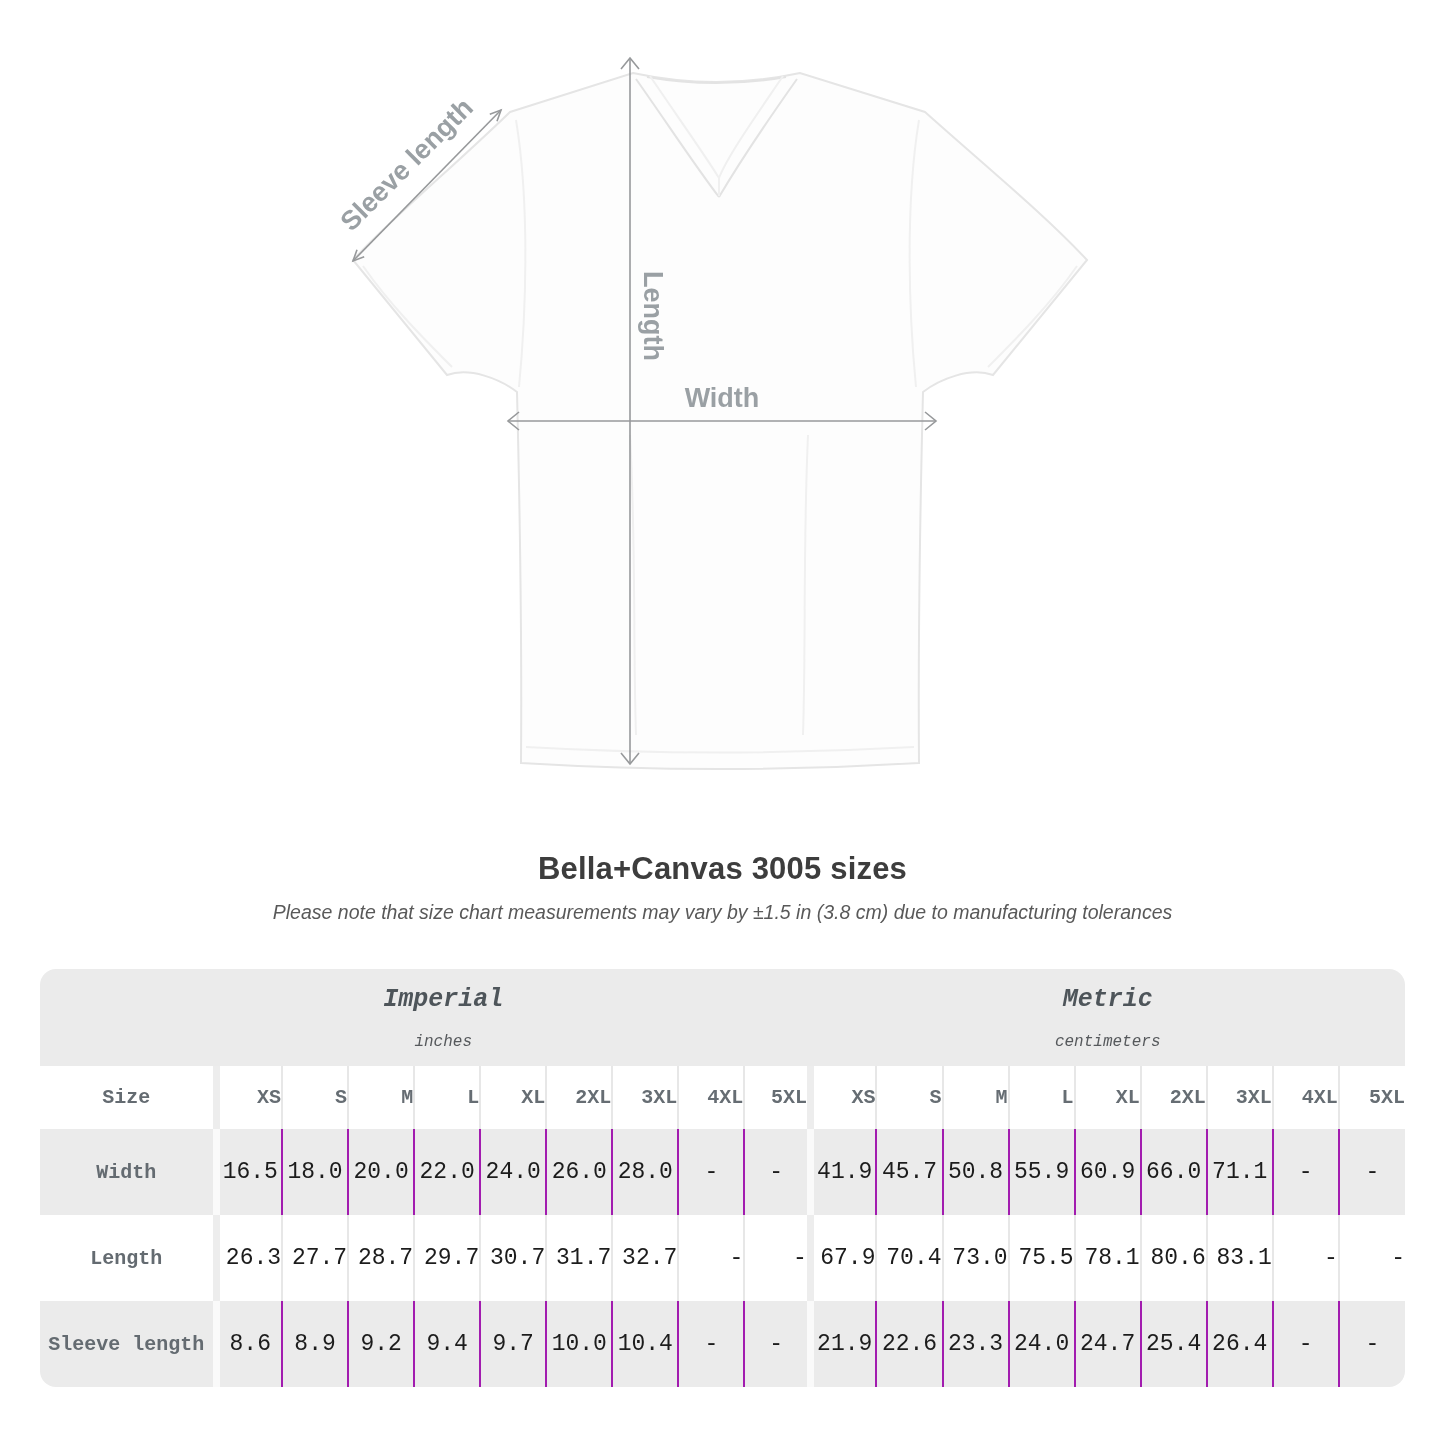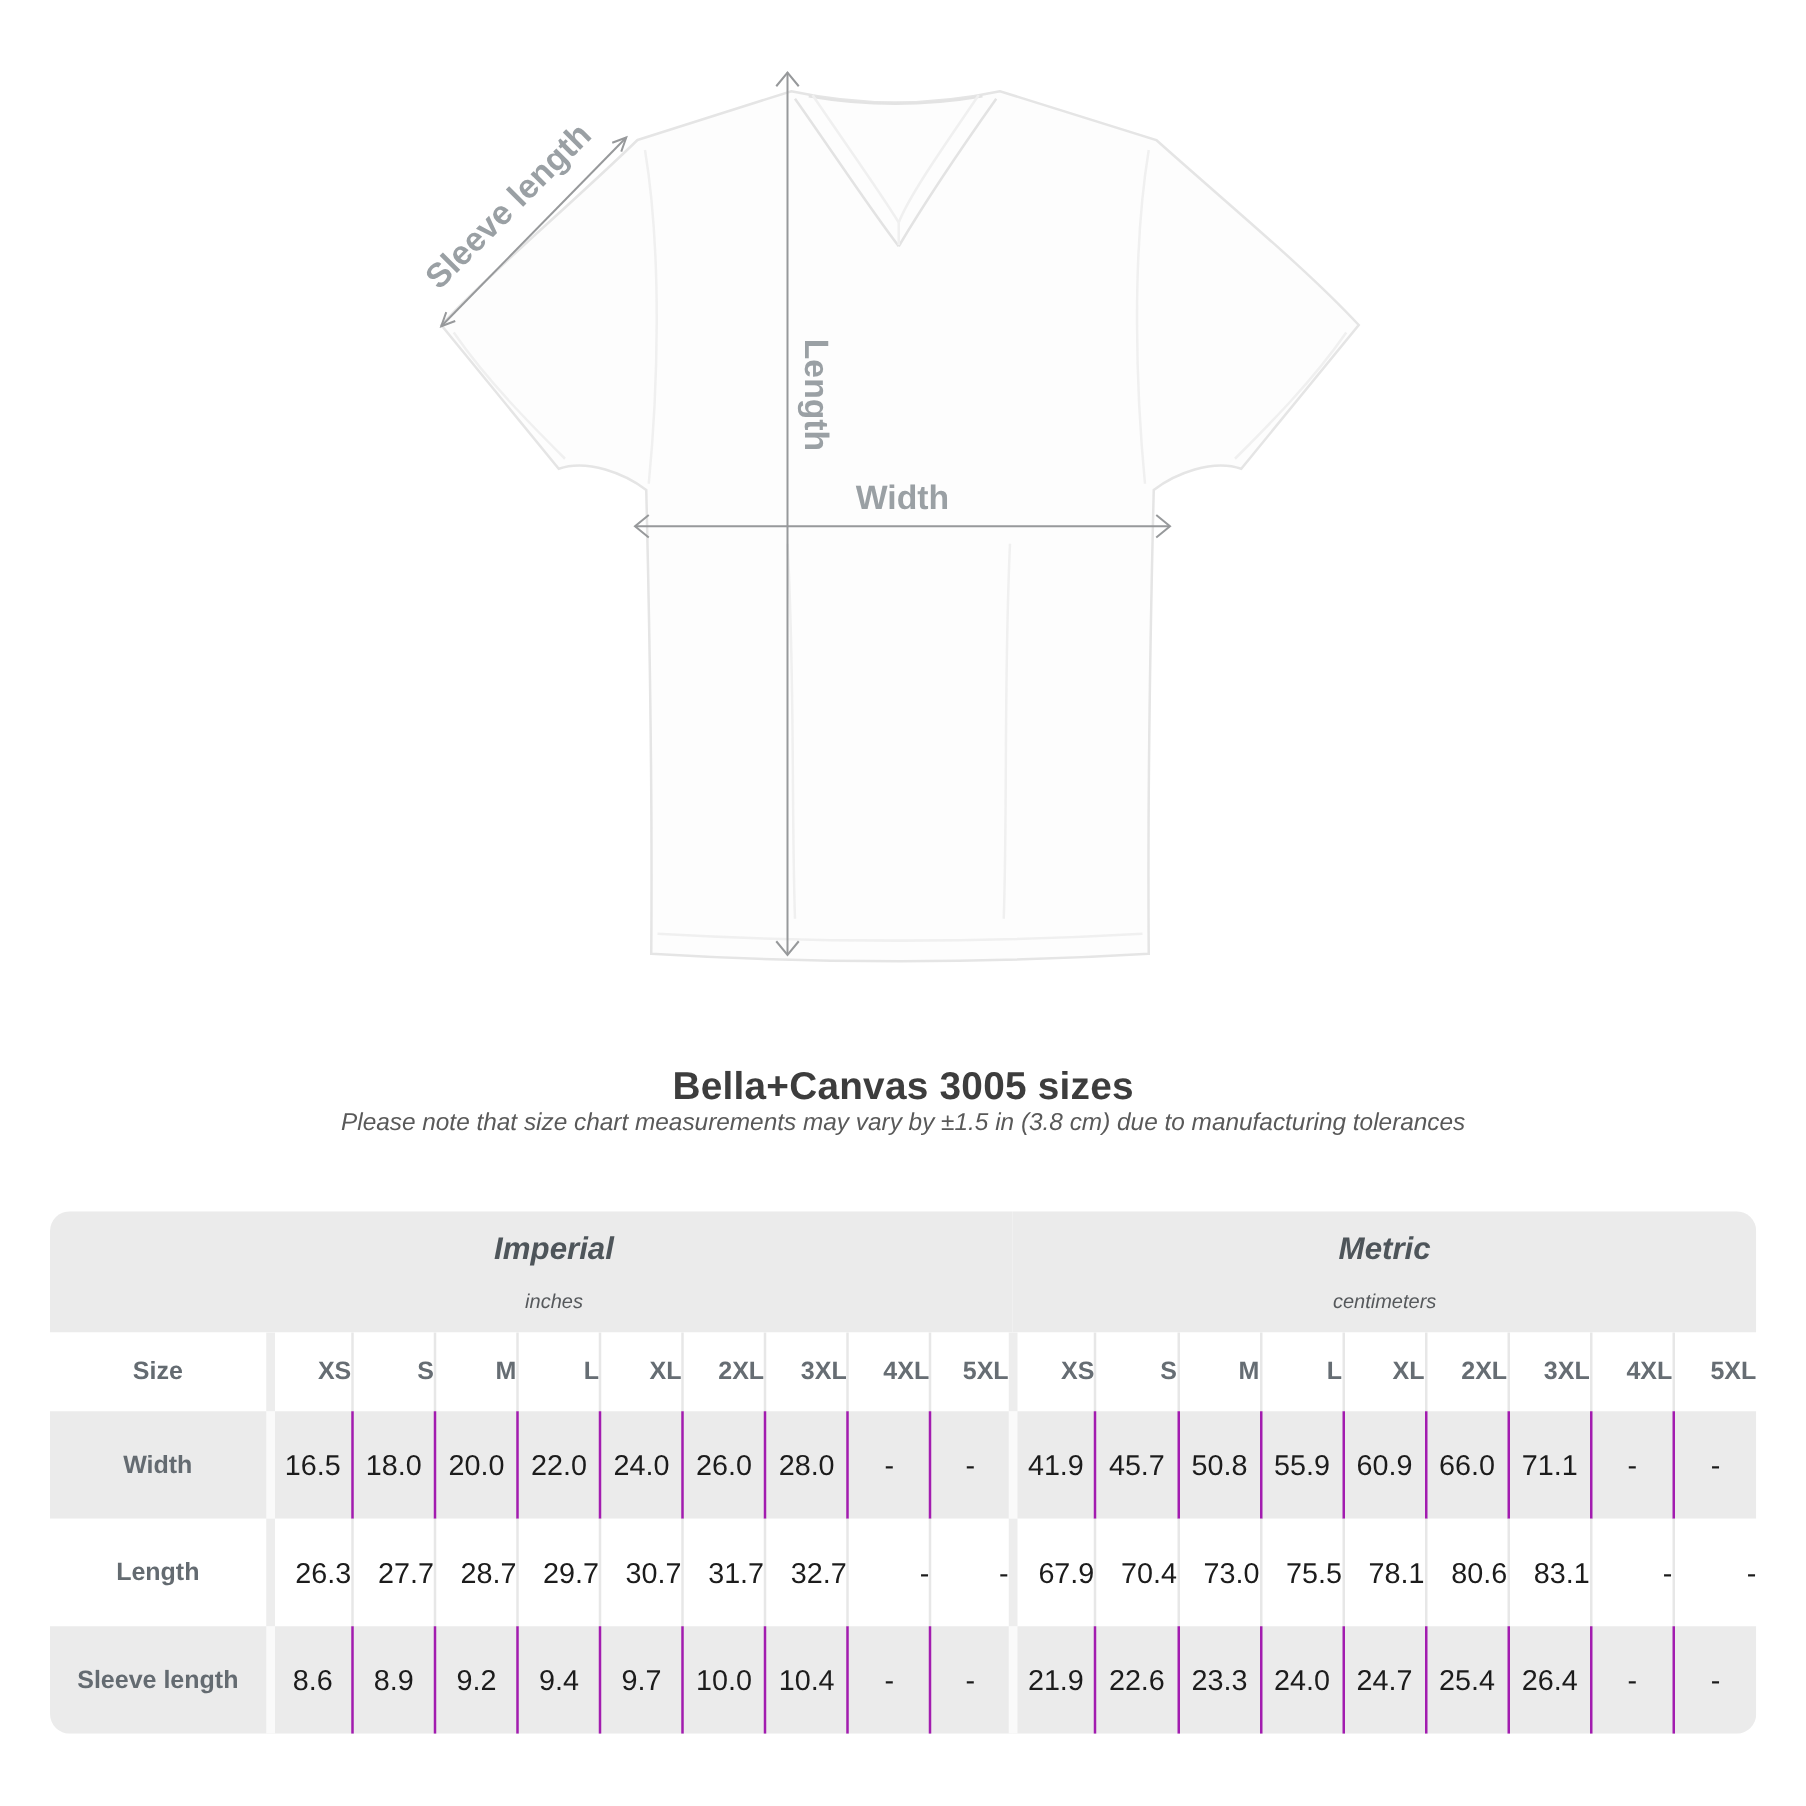--- a/index.html
+++ b/index.html
@@ -13,28 +13,28 @@
   .diagram svg{display:block;width:780px;height:760px;}
   .shirt-outline{fill:#fdfdfd;stroke:#e5e5e5;stroke-width:2;}
   .shirt-line{fill:none;stroke:#e3e3e3;stroke-width:2;}
   .shirt-faint{fill:none;stroke:#f0f0f0;stroke-width:2;}
   .dim-line{stroke:#97999b;stroke-width:1.6;fill:none;}
   .dim-label{fill:#9aa0a4;font-weight:bold;font-size:27px;font-family:"Liberation Sans",sans-serif;}
 
   
   .heading{position:absolute;top:851px;left:0;width:1445px;text-align:center;}
   .heading .title{font-size:31px;font-weight:bold;color:#3d3d3d;letter-spacing:.2px;}
-  .heading .subtitle{font-size:19.5px;font-style:italic;color:#595959;}
+  .heading .subtitle{margin-top:14px;font-size:19.5px;font-style:italic;color:#595959;}
 
   
   .table-wrap{
     position:absolute;top:969px;left:40px;width:1365px;
     border-radius:16px;overflow:hidden;background:#ffffff;
   }
-  table.size-table{width:100%;border-collapse:collapse;table-layout:fixed;}
+  table.size-table{width:100%;border-collapse:collapse;table-layout:fixed;font-family:Liberation Mono, monospace;}
   .size-table col.col-label{width:176px;}
   .size-table tr.band{height:97px;background:#ebebeb;}
   .band .band-name{font-size:25px;font-weight:bold;font-style:italic;color:#4e555a;}
   .band .band-unit{margin-top:19px;font-size:16px;font-weight:normal;font-style:italic;color:#56595c;}
   .band th{vertical-align:middle;text-align:center;padding:0;}
   .band .nudge{padding-left:36px;}
 
   .size-table tr.light{background:#ffffff;}
   .size-table tr.dark{background:#ebebeb;}
   .size-table tr.sizes-row{height:63px;}

